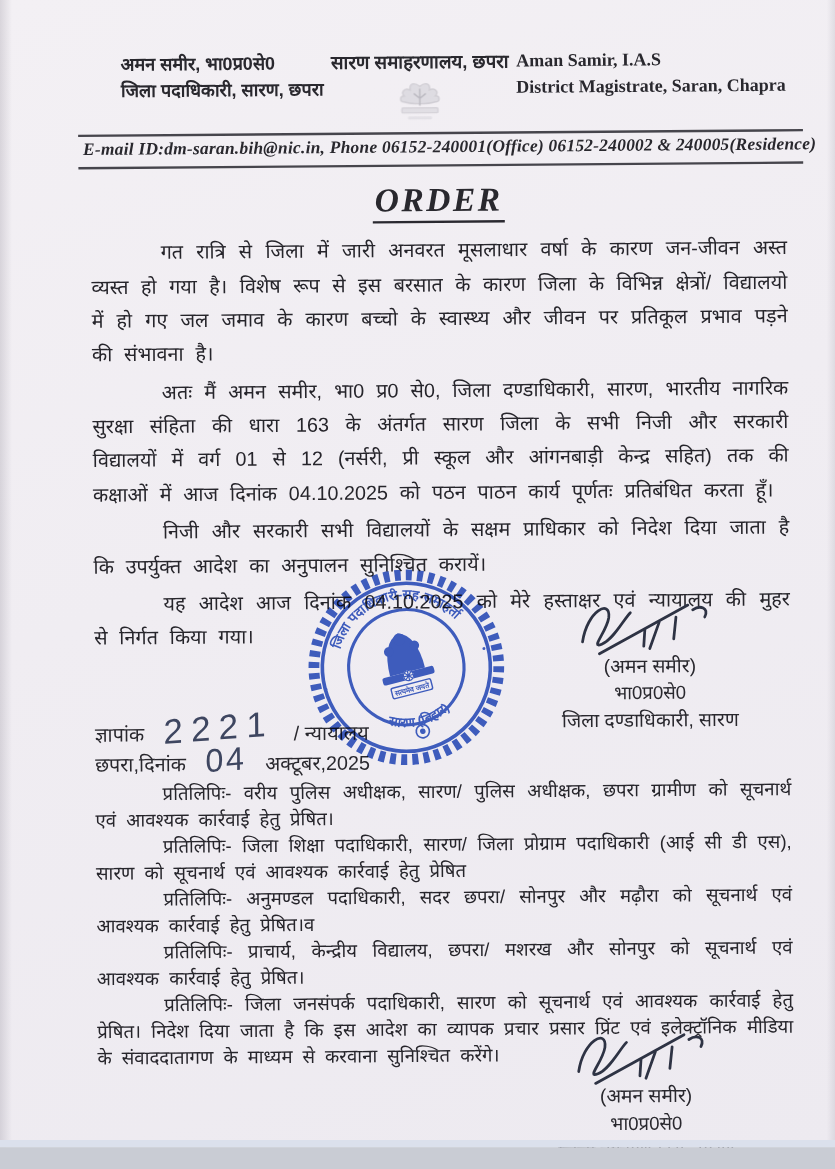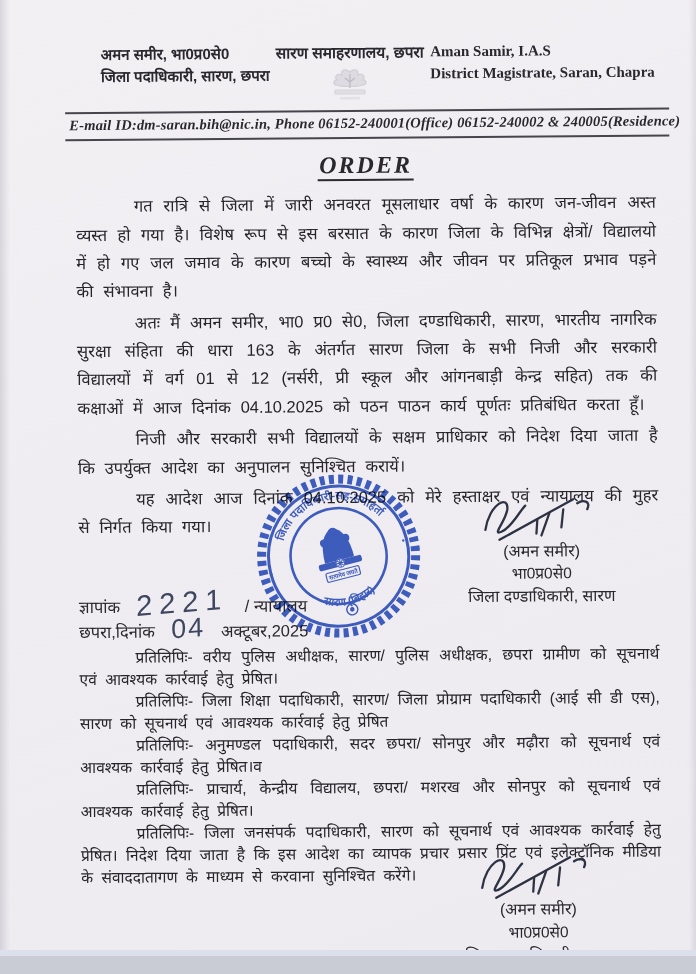--- a/index.html
+++ b/index.html
@@ -41,21 +41,21 @@
     padding:3px 4px 5px;
     font-family:"Liberation Serif","DejaVu Serif",serif;
     font-style:italic;font-weight:bold;font-size:14.5px;letter-spacing:.2px;
     text-align:center;white-space:nowrap;
   }
 
   
   .order-title{text-align:center;margin:13px 0 11px;}
   .order-title span{
     font-family:"Liberation Serif","DejaVu Serif",serif;
-    font-weight:bold;font-style:italic;font-size:24px;letter-spacing:2px;
+    font-weight:bold;font-style:italic;font-size:28px;letter-spacing:2px;
     border-bottom:2.5px solid #2a2930;padding:0 2px 1px;margin-top:16px;
   }
 
   
   .para{
     font-size:16.5px;line-height:1.72;word-spacing:.32em;
     text-align:justify;text-align-last:left;text-indent:58px;
     margin:0 0 3px;color:#26252b;
   }
 

